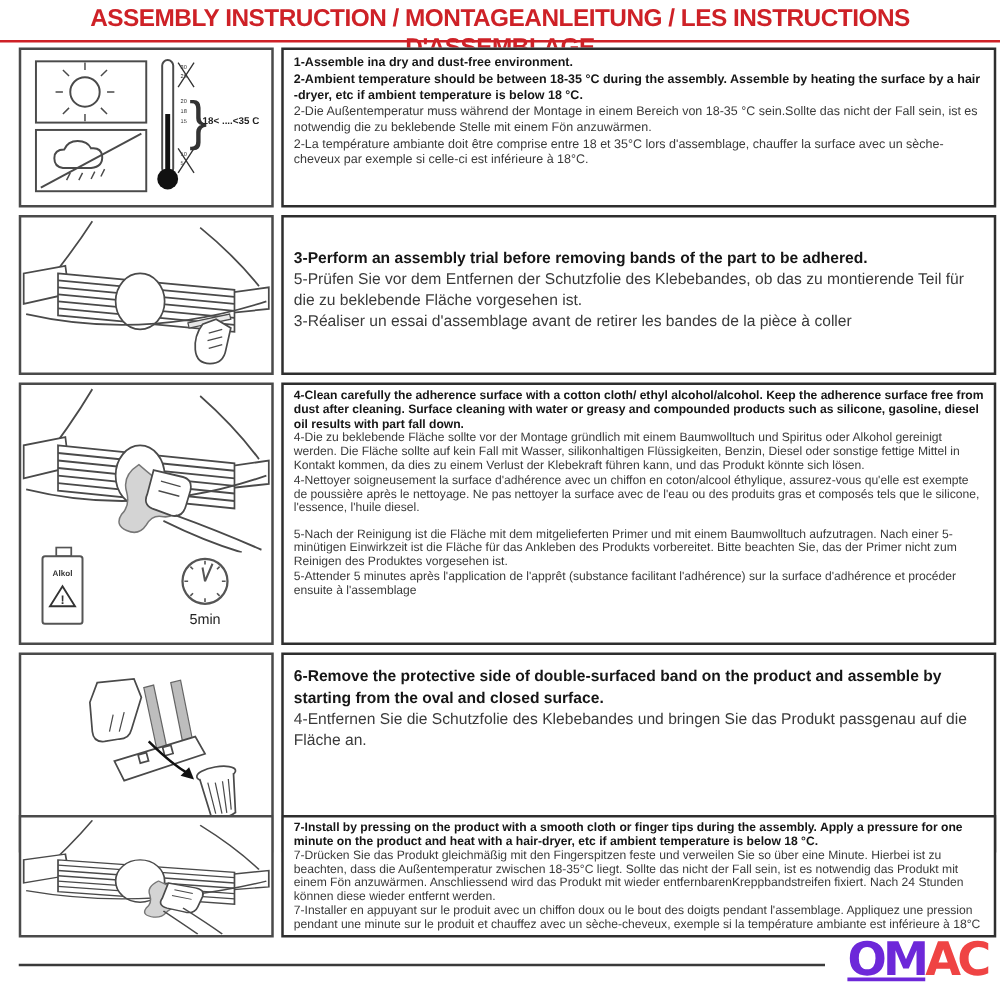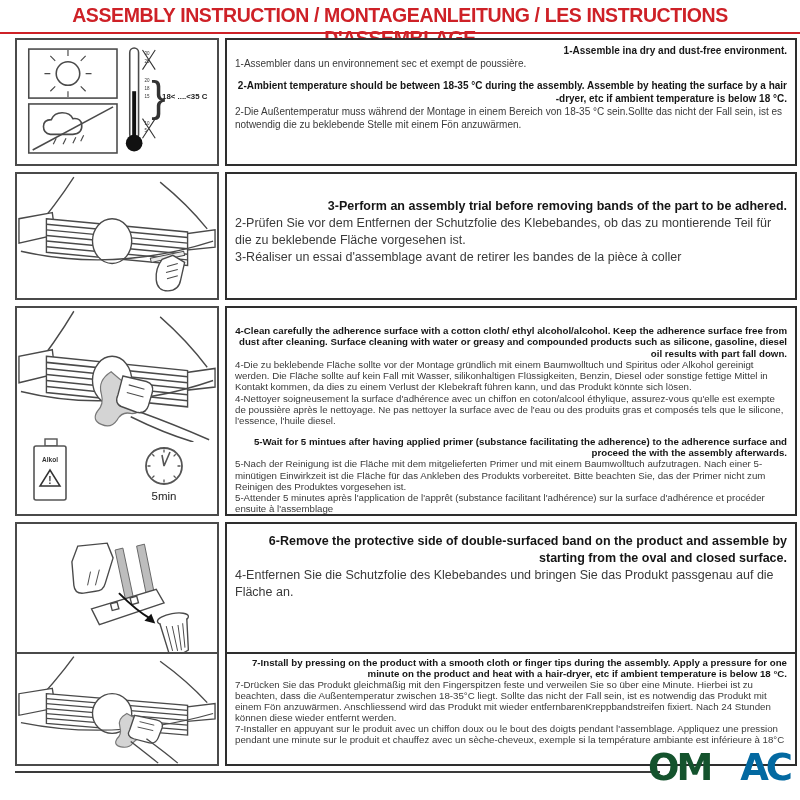--- a/index.html
+++ b/index.html
@@ -5,43 +5,43 @@
   html,body{margin:0;padding:0;background:#ffffff;}
   .page{position:relative;width:800px;height:800px;background:#fff;overflow:hidden;
         font-family:"Liberation Sans",sans-serif;}
   .title{position:absolute;top:4px;left:0;width:800px;text-align:center;margin:0;
          font-size:19.5px;font-weight:800;letter-spacing:-0.4px;color:#ce2127;}
   .red-rule{position:absolute;top:32px;left:0;width:800px;height:2px;background:#ce2127;}
   .row-cell{position:absolute;background:#fff;box-sizing:border-box;}
   .art{border:2px solid #4a4a4a;left:15px;width:204px;}
   .txt{border:2px solid #2e2e2e;left:225px;width:572px;padding:4px 8px;color:#3a3a3a;}
   .txt p{margin:0;}
-  .txt p.en{font-weight:700;color:#161616;text-align:right;}
+  .txt p.en{font-weight:700;color:#161616;}
   .txt p.gap{margin-bottom:9px;}
   
   .r1{top:38px;height:128px;}
   .r2{top:172px;height:128px;}
   .r3{top:306px;height:210px;}
   .r4{top:522px;height:160px;}
-  .r5{top:652px;height:114px;}
+  .r5{top:652px;height:98px;}
   .t-small{font-size:10px;line-height:12.9px;}
   .t-big{font-size:12.5px;line-height:17px;}
   .t1{padding-top:5px;}
   .t2{padding-top:24px;}
-  .t3{font-size:9.7px;line-height:11.3px;padding-top:17px;}
+  .t3{font-size:9.7px;line-height:11.3px;padding-top:3px;}
   .t4{padding-top:9px;}
   .t5{font-size:9.7px;line-height:11px;padding-top:3px;}
   .art svg.fill{display:block;width:100%;height:100%;}
   .bottle{position:absolute;left:12px;bottom:8px;}
   .clock{position:absolute;right:28px;bottom:6px;}
   .footer-line{position:absolute;top:771px;left:15px;width:645px;height:2px;background:#3a3a3a;}
   .logo{position:absolute;top:746px;right:10px;font-family:"DejaVu Sans",sans-serif;
         font-weight:900;font-size:37px;letter-spacing:-3px;}
-  .logo .lb{color:#14532d;}
-  .logo .lr{color:#0369a1;margin-left:30px;}
+  .logo .lb{color:#6d28d9;text-decoration:underline;}
+  .logo .lr{color:#ef4444;}
   svg text{font-family:"Liberation Sans",sans-serif;}
 </style>
 </head>
 <body>
 
 <div class="page">
 
   <h1 class="title">ASSEMBLY INSTRUCTION / MONTAGEANLEITUNG / LES INSTRUCTIONS D'ASSEMBLAGE</h1>
   <div class="red-rule"></div>
 
@@ -94,38 +94,38 @@
         <text x="130" y="57">15</text>
         <text x="130" y="84">10</text>
         <text x="130" y="92">5</text>
       </g>
       <text x="137" y="70" font-size="44" font-weight="300" fill="#333">}</text>
       <text x="148" y="58" font-size="8" font-weight="700" fill="#222">18&lt; ....&lt;35 C</text>
     </svg>
   </div>
   <div class="row-cell txt r1 t-small t1">
     <p class="en">1-Assemble ina dry and dust-free environment.</p>
-    <p class="gap">1-Assembler dans un environnement sec et exempt de poussière.</p>
     <p class="en">2-Ambient temperature should be between 18-35 °C  during the assembly. Assemble by heating the surface by a hair -dryer, etc if ambient temperature is below 18 °C.</p>
     <p>2-Die Außentemperatur muss während der Montage in einem Bereich von 18-35 °C  sein.Sollte das nicht der Fall sein, ist es notwendig die zu beklebende Stelle mit einem Fön anzuwärmen.</p>
+    <p>2-La température ambiante doit être comprise entre 18 et 35°C lors d'assemblage, chauffer la surface avec un sèche-cheveux par exemple si celle-ci est inférieure à 18°C.</p>
   </div>
 
   <div class="row-cell art r2">
     <svg class="fill" viewBox="0 0 204 122" preserveAspectRatio="none">
       <use href="#g-base"></use>
       <g>
         <path d="M136,83 L170,76 L171,80 L137,87 Z" fill="#e8e8e8" stroke="#4a4a4a" stroke-width="1"></path>
         <path d="M148,84 q-7,9 -6,20 q1,11 12,11 q11,0 13,-11 l4,-17 -12,-7 z" fill="#fff" stroke="#4a4a4a" stroke-width="1.4"></path>
         <path d="M153,91 l11,-3 M152,97 l12,-3 M153,103 l11,-3" fill="none" stroke="#4a4a4a" stroke-width="1"></path>
       </g>
     </svg>
   </div>
   <div class="row-cell txt r2 t-big t2">
     <p class="en">3-Perform an assembly trial before removing bands of the part to be adhered.</p>
-    <p>2-Prüfen Sie vor dem Entfernen der Schutzfolie des Klebebandes, ob das zu montierende Teil für die zu beklebende Fläche vorgesehen ist.</p>
+    <p>5-Prüfen Sie vor dem Entfernen der Schutzfolie des Klebebandes, ob das zu montierende Teil für die zu beklebende Fläche vorgesehen ist.</p>
     <p>3-Réaliser un essai d'assemblage avant de retirer les bandes de la pièce à coller</p>
   </div>
 
   <div class="row-cell art r3">
     <svg viewBox="0 0 204 122" width="200" height="134" preserveAspectRatio="none" style="display:block">
       <use href="#g-base"></use>
       <g>
         <path d="M96,58 q-14,8 -10,20 q3,10 -4,16 q-6,8 4,12 q10,4 16,-4 q5,-8 14,-6 q10,1 11,-9 q1,-9 -8,-13 q-9,-5 -23,-16 z" fill="#d4d4d4" stroke="#777" stroke-width="1.2"></path>
         <path d="M108,62 l24,5 q8,2 6,10 l-4,12 q-3,8 -12,6 l-15,-5 q-8,-3 -4,-11 z" fill="#fff" stroke="#4a4a4a" stroke-width="1.4"></path>
         <path d="M114,70 l16,4 M112,77 l17,4" fill="none" stroke="#4a4a4a" stroke-width="1"></path>
@@ -147,21 +147,20 @@
         <path d="M25,7.5 v3 M25,37.5 v3 M8.5,24 h3 M38.5,24 h3 M13.3,12.3 l2.1,2.1 M34.6,33.6 l2.1,2.1 M36.7,12.3 l-2.1,2.1 M15.4,33.6 l-2.1,2.1" stroke="#555" stroke-width="1.3"></path>
         <path d="M25,24 L31,10 M25,24 L23,13" stroke="#555" stroke-width="1.6" fill="none"></path>
         <text x="25" y="58" font-size="11.5" fill="#222" text-anchor="middle">5min</text>
       </svg>
     </div>
   </div>
   <div class="row-cell txt r3 t3">
     <p class="en">4-Clean carefully the adherence surface with a cotton cloth/ ethyl alcohol/alcohol. Keep the adherence surface free from dust after cleaning. Surface cleaning with water or greasy and compounded products such as silicone, gasoline, diesel oil results with part fall down.</p>
     <p>4-Die zu beklebende Fläche sollte vor der Montage gründlich mit einem Baumwolltuch und Spiritus oder Alkohol gereinigt werden. Die Fläche sollte auf kein Fall mit Wasser, silikonhaltigen Flüssigkeiten, Benzin, Diesel oder sonstige fettige Mittel in Kontakt kommen, da dies zu einem Verlust der Klebekraft führen kann, und das Produkt könnte sich lösen.</p>
     <p class="gap">4-Nettoyer soigneusement la surface d'adhérence avec un chiffon en coton/alcool éthylique, assurez-vous qu'elle est exempte de poussière après le nettoyage. Ne pas nettoyer la surface avec de l'eau ou des produits gras et composés tels que le silicone, l'essence, l'huile diesel.</p>
-    <p class="en">5-Wait for 5 mintues after having applied primer (substance facilitating the adherence) to the adherence surface and proceed the with the assembly afterwards.</p>
     <p>5-Nach der Reinigung ist die Fläche mit dem mitgelieferten Primer und mit einem Baumwolltuch aufzutragen. Nach einer 5-minütigen Einwirkzeit ist die Fläche für das Ankleben des Produkts vorbereitet. Bitte beachten Sie, das der Primer nicht zum Reinigen des Produktes vorgesehen ist.</p>
     <p>5-Attender 5 minutes après l'application de l'apprêt (substance facilitant l'adhérence) sur la surface d'adhérence et procéder ensuite à l'assemblage</p>
   </div>
 
   <div class="row-cell art r4">
     <svg class="fill" viewBox="0 0 204 122" preserveAspectRatio="xMidYMid meet">
       <g fill="none" stroke="#4a4a4a" stroke-width="1.4">
         <g>
           <path d="M62,4 L92,1 L98,16 L90,42 q-2,8 -10,8 l-12,2 q-9,1 -10,-8 l-2,-24 z" fill="#fff"></path>
           <path d="M72,44 l3,-14 M80,44 l4,-16" stroke-width="1"></path>

